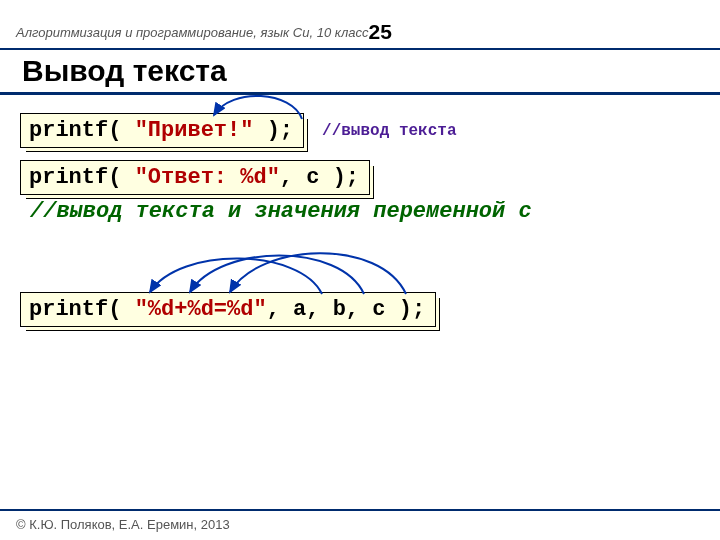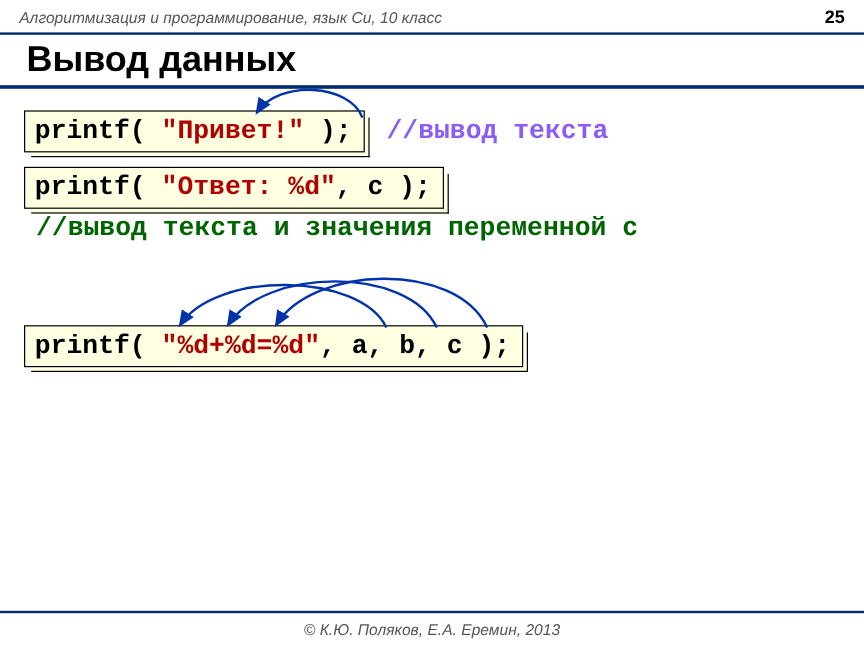--- a/index.html
+++ b/index.html
@@ -6,29 +6,28 @@
   body {
     width: 720px;
     height: 540px;
     background: #fff;
     font-family: Arial, sans-serif;
     position: relative;
     overflow: hidden;
   }
   .top-bar {
     display: flex;
-    justify-content: space-between;
     align-items: center;
-    padding: 6px 16px 4px 16px;
+    padding: 20px 16px 4px 16px;
     font-size: 13px;
     font-style: italic;
     color: #555;
     border-bottom: 2px solid #002b6e;
   }
-  .page-num { font-weight: bold; font-style: normal; color: #000; font-size: 15px; }
+  .page-num { font-weight: bold; font-style: normal; color: #000; font-size: 21px; }
   .title {
     font-size: 30px;
     font-weight: bold;
     color: #000;
     padding: 4px 16px 4px 22px;
     border-bottom: 3px solid #002b6e;
     margin-bottom: 18px;
   }
   .content { padding: 0 20px; position: relative; }
   .row { display: flex; align-items: center; gap: 18px; margin-bottom: 12px; }
@@ -49,58 +48,58 @@
     left: 5px; top: 5px; right: -5px; bottom: -5px;
     border-right: 1.5px solid #000;
     border-bottom: 1.5px solid #000;
     z-index: -1;
     background: #ffffe1;
   }
   .kw { color: #000; margin-top: 26px; }
   .str { color: #b00000; }
   .comment {
     font-family: "Courier New", monospace;
-    font-size: 22px;
+    font-size: 16px;
     font-weight: bold;
-    color: #8b5cf6;
+    color: #4c1d95;
     text-align: right;
   }
   .comment-block {
     font-family: "Courier New", monospace;
     font-size: 22px;
     font-weight: bold;
     color: #006400;
     padding: 4px 8px 14px 10px;
+    font-style: italic;
   }
   .spacer { height: 54px; }
   .footer {
     position: absolute;
     bottom: 0; left: 0; right: 0;
     border-top: 2px solid #002b6e;
     display: flex;
-    justify-content: center;
+    justify-content: flex-start;
     padding: 6px 16px 8px 16px;
     font-size: 13px;
-    font-style: italic;
     color: #555;
   }
   .svg-overlay {
     position: absolute;
     pointer-events: none;
   }
 </style>
 </head>
 <body>
 
 <div class="top-bar">
   <span>Алгоритмизация и программирование, язык Си, 10 класс</span>
   <span class="page-num">25</span>
 </div>
 
-<div class="title">Вывод данных</div>
+<div class="title">Вывод текста</div>
 
 <div class="content">
 
   <div class="row">
     <div class="codebox"><span class="kw">printf</span><span>( </span><span class="str">"Привет!"</span><span> );</span></div>
     <div class="comment">//вывод текста</div>
   </div>
 
   <div class="row" style="margin-bottom:0">
     <div class="codebox"><span class="kw">printf</span><span>( </span><span class="str">"Ответ: %d"</span><span>, c );</span></div>

